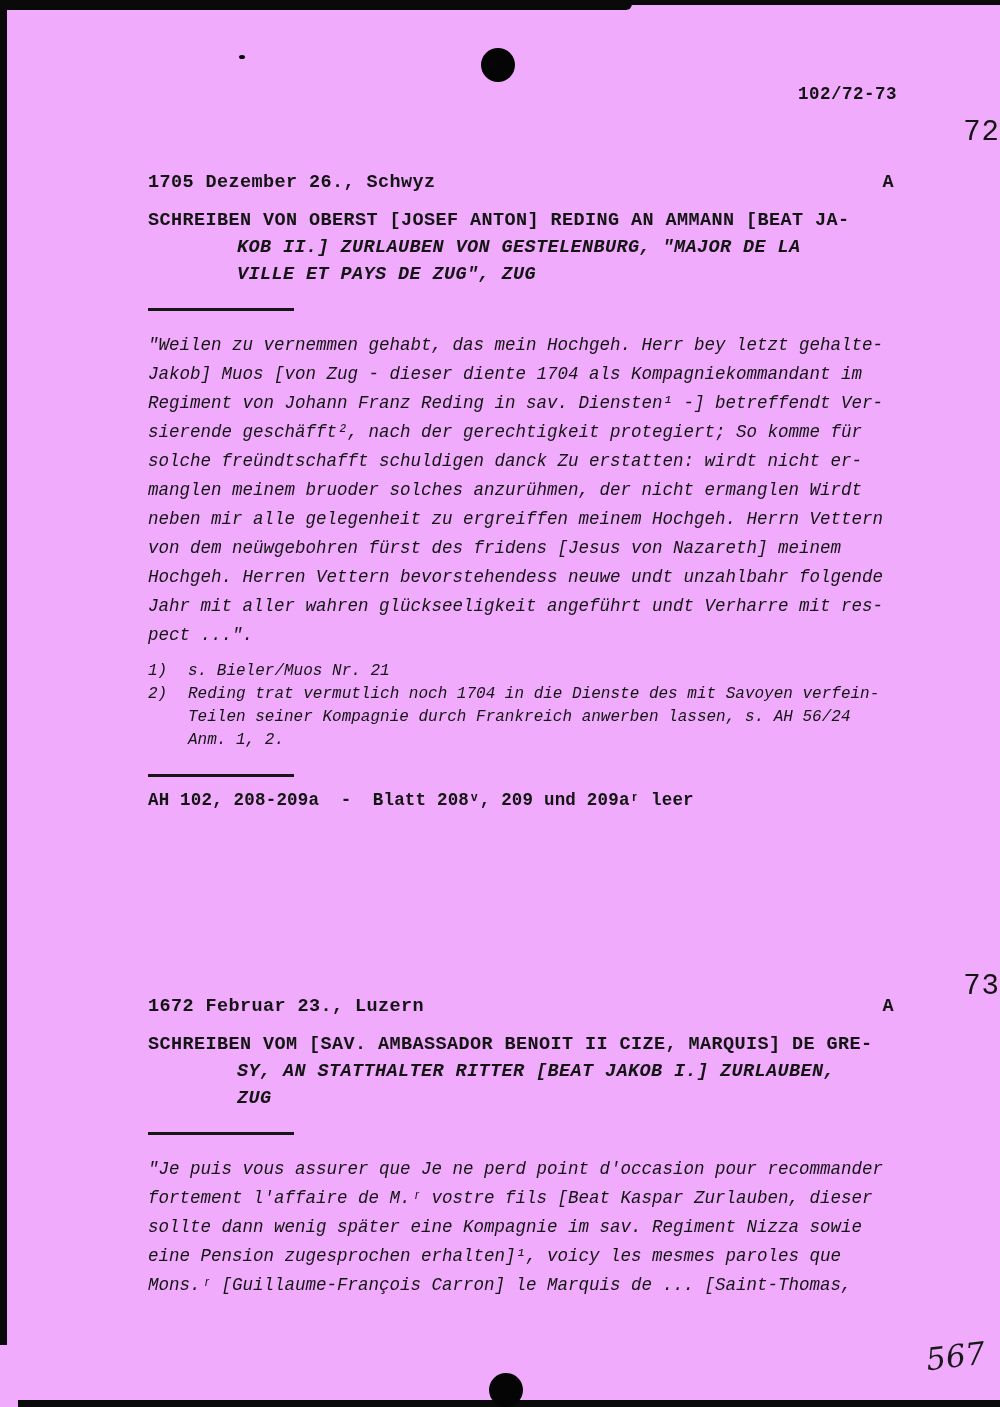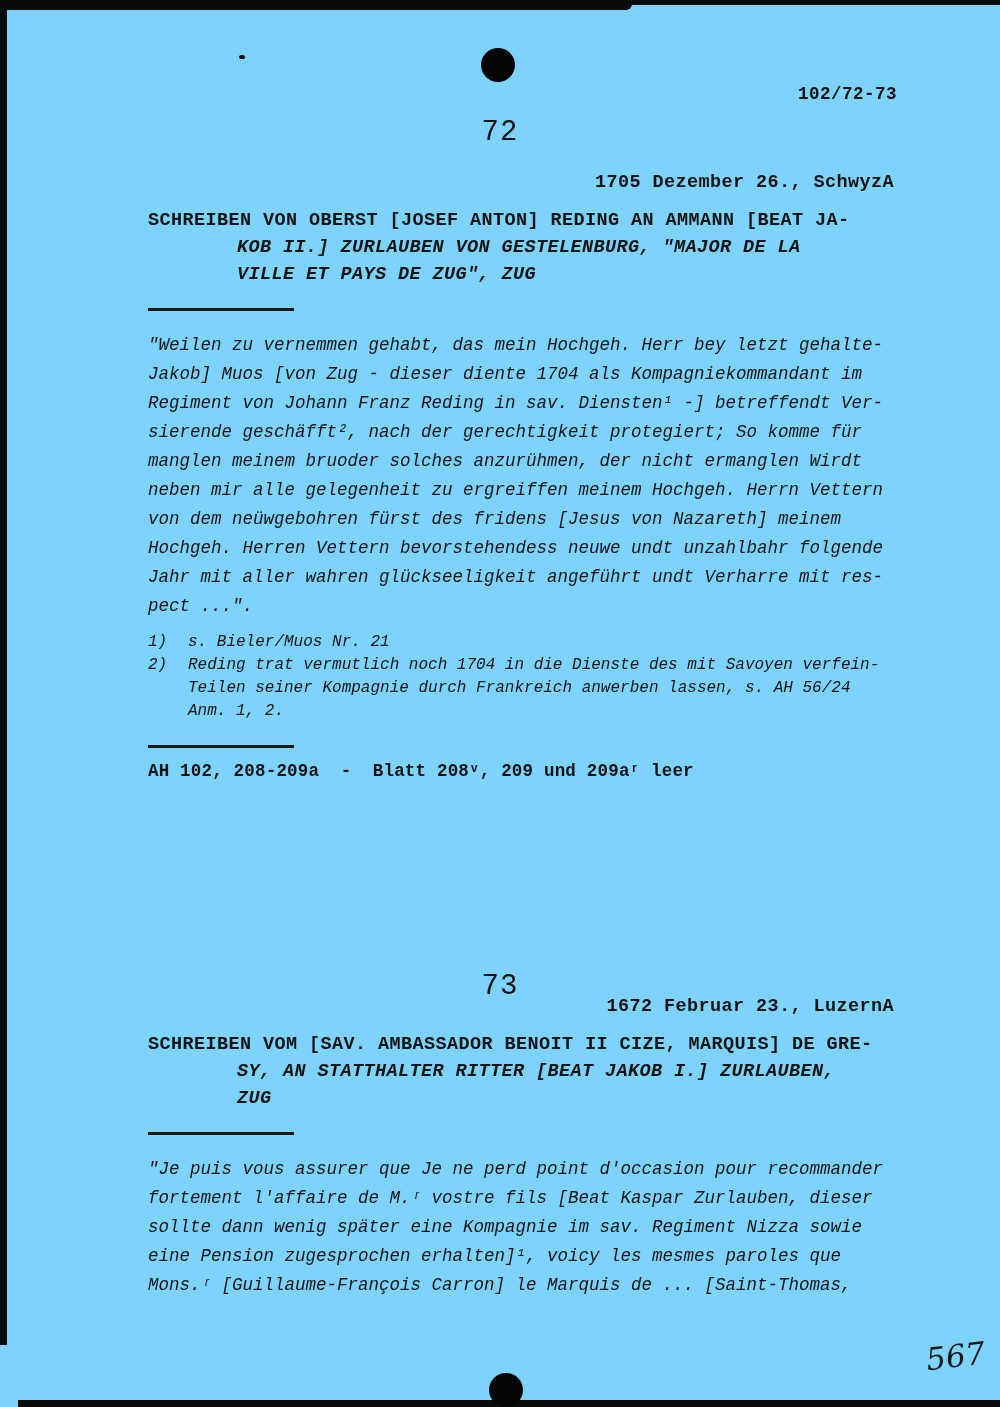--- a/index.html
+++ b/index.html
@@ -1,20 +1,20 @@
 <!DOCTYPE html>
 <html><head>
 <meta charset="utf-8">
 <style>
   html,body { margin:0; padding:0; background:#6b6b6b; }
   .page {
     position:relative;
     width:1000px; height:1407px;
     margin:0 auto;
-    background:#7dd3fc;
+    background:#f0abfc;
     font-family:"Liberation Mono","DejaVu Sans Mono",monospace;
     color:#141414;
     overflow:hidden;
   }
   .line { white-space:pre; }
 
   
   .edge { position:absolute; background:#0a0a0a; }
   .top-band-left   { top:0; left:0; width:632px; height:10px; border-bottom-right-radius:6px; }
   .top-band-right  { top:0; left:632px; right:0; height:5px; }
@@ -24,31 +24,31 @@
   .hole-top    { left:481px; top:48px; width:34px; height:34px; }
   .hole-bottom { left:489px; top:1373px; width:34px; height:34px; }
   .speck { position:absolute; left:239px; top:55px; width:6px; height:4px; background:#050505; border-radius:50%; }
 
   .archive-ref {
     position:absolute; top:84px; left:798px;
     font-size:17.5px; font-weight:bold; letter-spacing:0.5px;
   }
   .entry-number {
     position:absolute; left:0; width:100%;
-    text-align:center; font-size:29px; letter-spacing:1px;
+    text-align:right; font-size:29px; letter-spacing:1px;
   }
   .num-72 { top:116px; }
   .num-73 { top:970px; }
 
   .entry { position:absolute; left:148px; width:758px; }
   .entry-72 { top:172px; }
   .entry-73 { top:996px; }
 
   .date-row {
-    display:flex; justify-content:flex-end; align-items:baseline;
+    display:flex; justify-content:space-between; align-items:baseline;
     font-size:18.5px; font-weight:bold; letter-spacing:0.4px;
   }
   .marker { font-size:18.5px; font-weight:bold; margin-right:12px; }
 
   .title-block { margin-top:14px; font-weight:bold; font-size:18.5px;
                  line-height:27px; letter-spacing:0.4px; }
   .title-block .indent { margin-left:89px;font-style:italic; }
 
   .rule { width:146px; border:none; border-top:3px solid #161616;
           margin:20px 0 0 0; }
@@ -102,20 +102,21 @@
       <div class="line indent">VILLE ET PAYS DE ZUG", ZUG</div>
     </div>
 
     <hr class="rule">
 
     <div class="body-block">
       <div class="line">"Weilen zu vernemmen gehabt, das mein Hochgeh. Herr bey letzt gehalte-</div>
       <div class="line">Jakob] Muos [von Zug - dieser diente 1704 als Kompagniekommandant im</div>
       <div class="line">Regiment von Johann Franz Reding in sav. Diensten¹ -] betreffendt Ver-</div>
       <div class="line">sierende geschäfft², nach der gerechtigkeit protegiert; So komme für</div>
+      <div class="line">solche freündtschafft schuldigen danck Zu erstatten: wirdt nicht er-</div>
       <div class="line">manglen meinem bruoder solches anzurühmen, der nicht ermanglen Wirdt</div>
       <div class="line">neben mir alle gelegenheit zu ergreiffen meinem Hochgeh. Herrn Vettern</div>
       <div class="line">von dem neüwgebohren fürst des fridens [Jesus von Nazareth] meinem</div>
       <div class="line">Hochgeh. Herren Vettern bevorstehendess neuwe undt unzahlbahr folgende</div>
       <div class="line">Jahr mit aller wahren glückseeligkeit angeführt undt Verharre mit res-</div>
       <div class="line">pect ...".</div>
     </div>
 
     <div class="footnotes">
       <div class="footnote">

